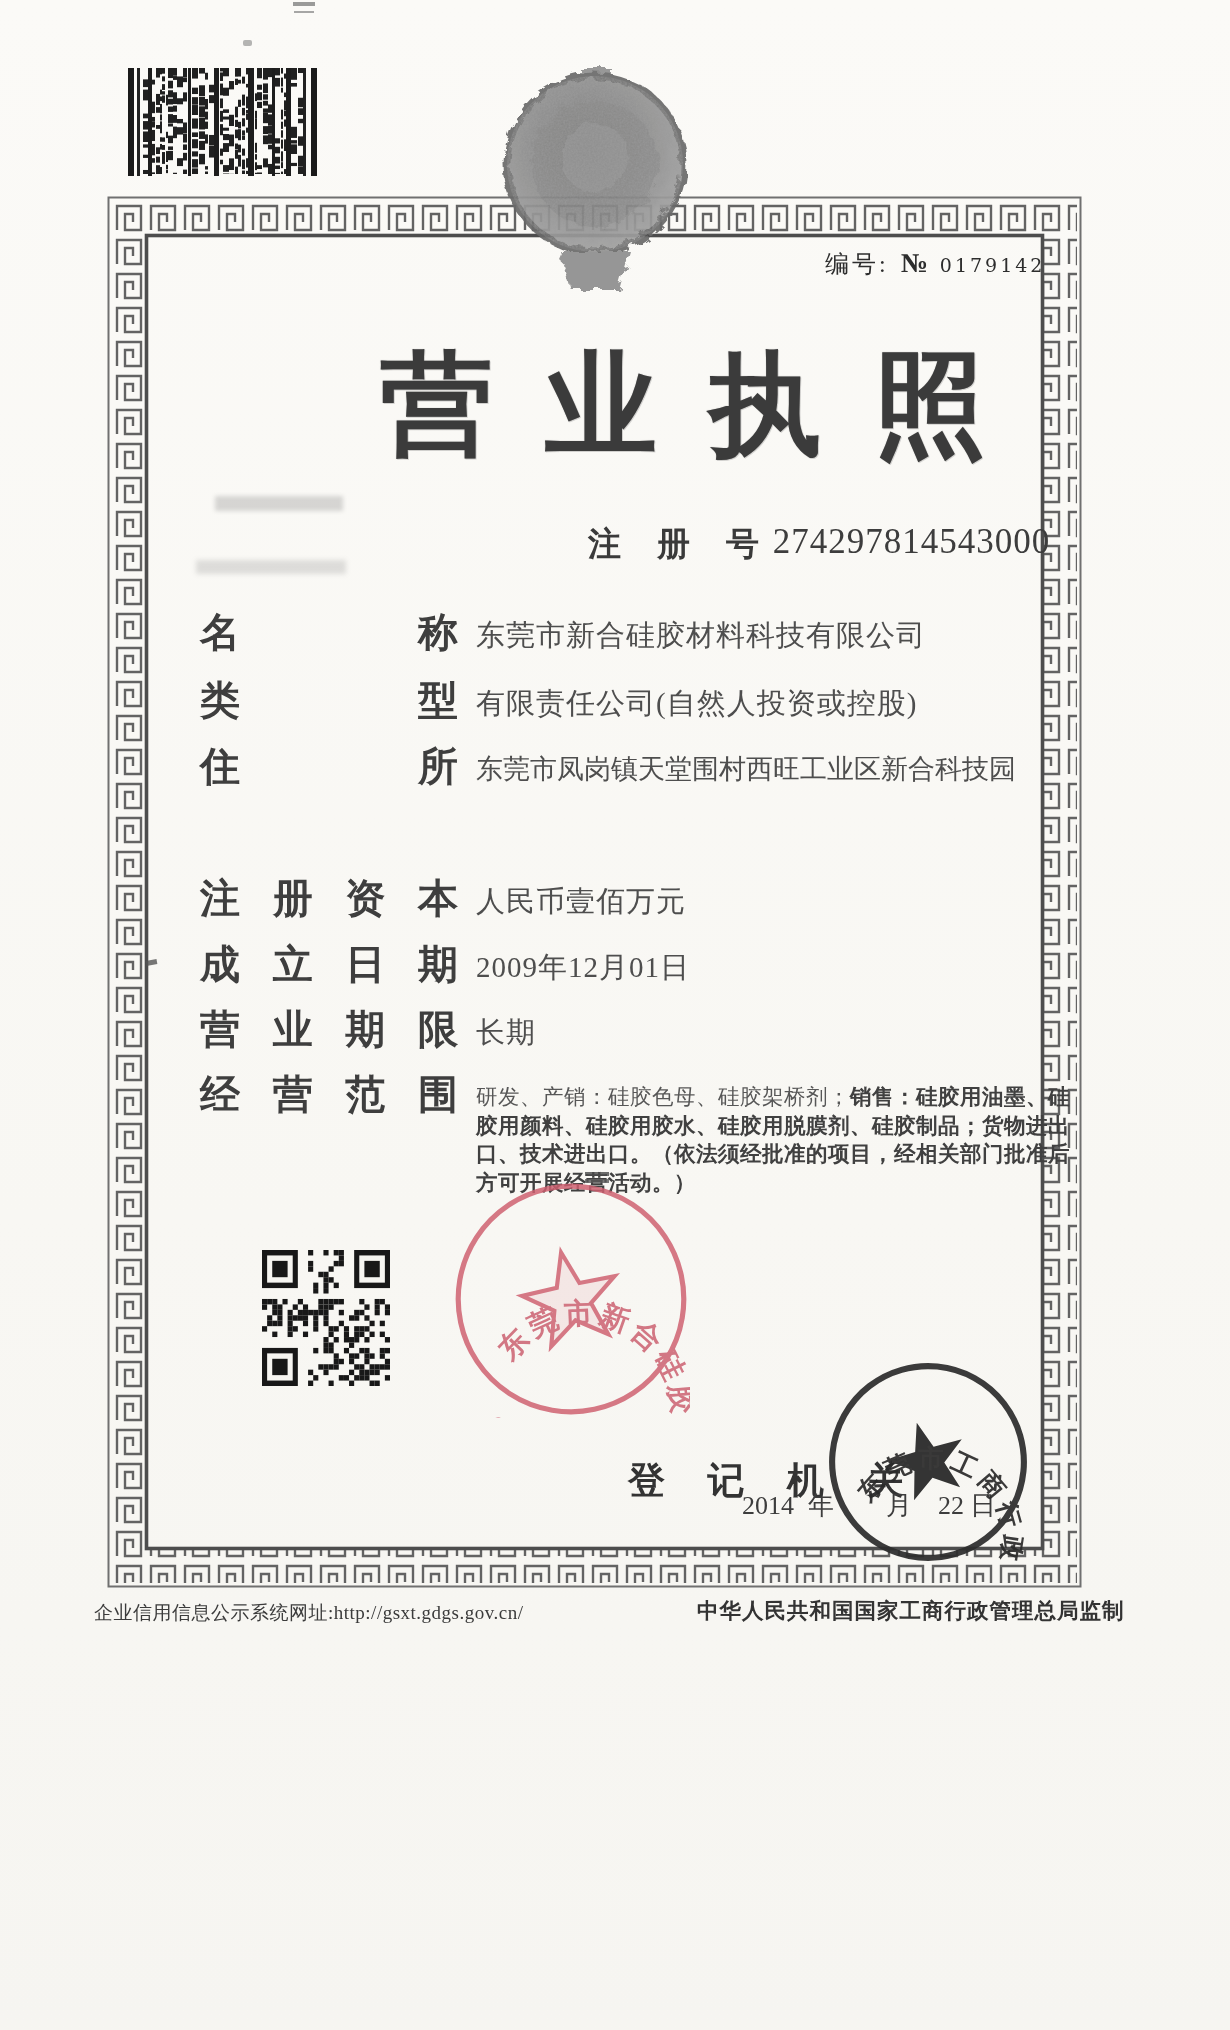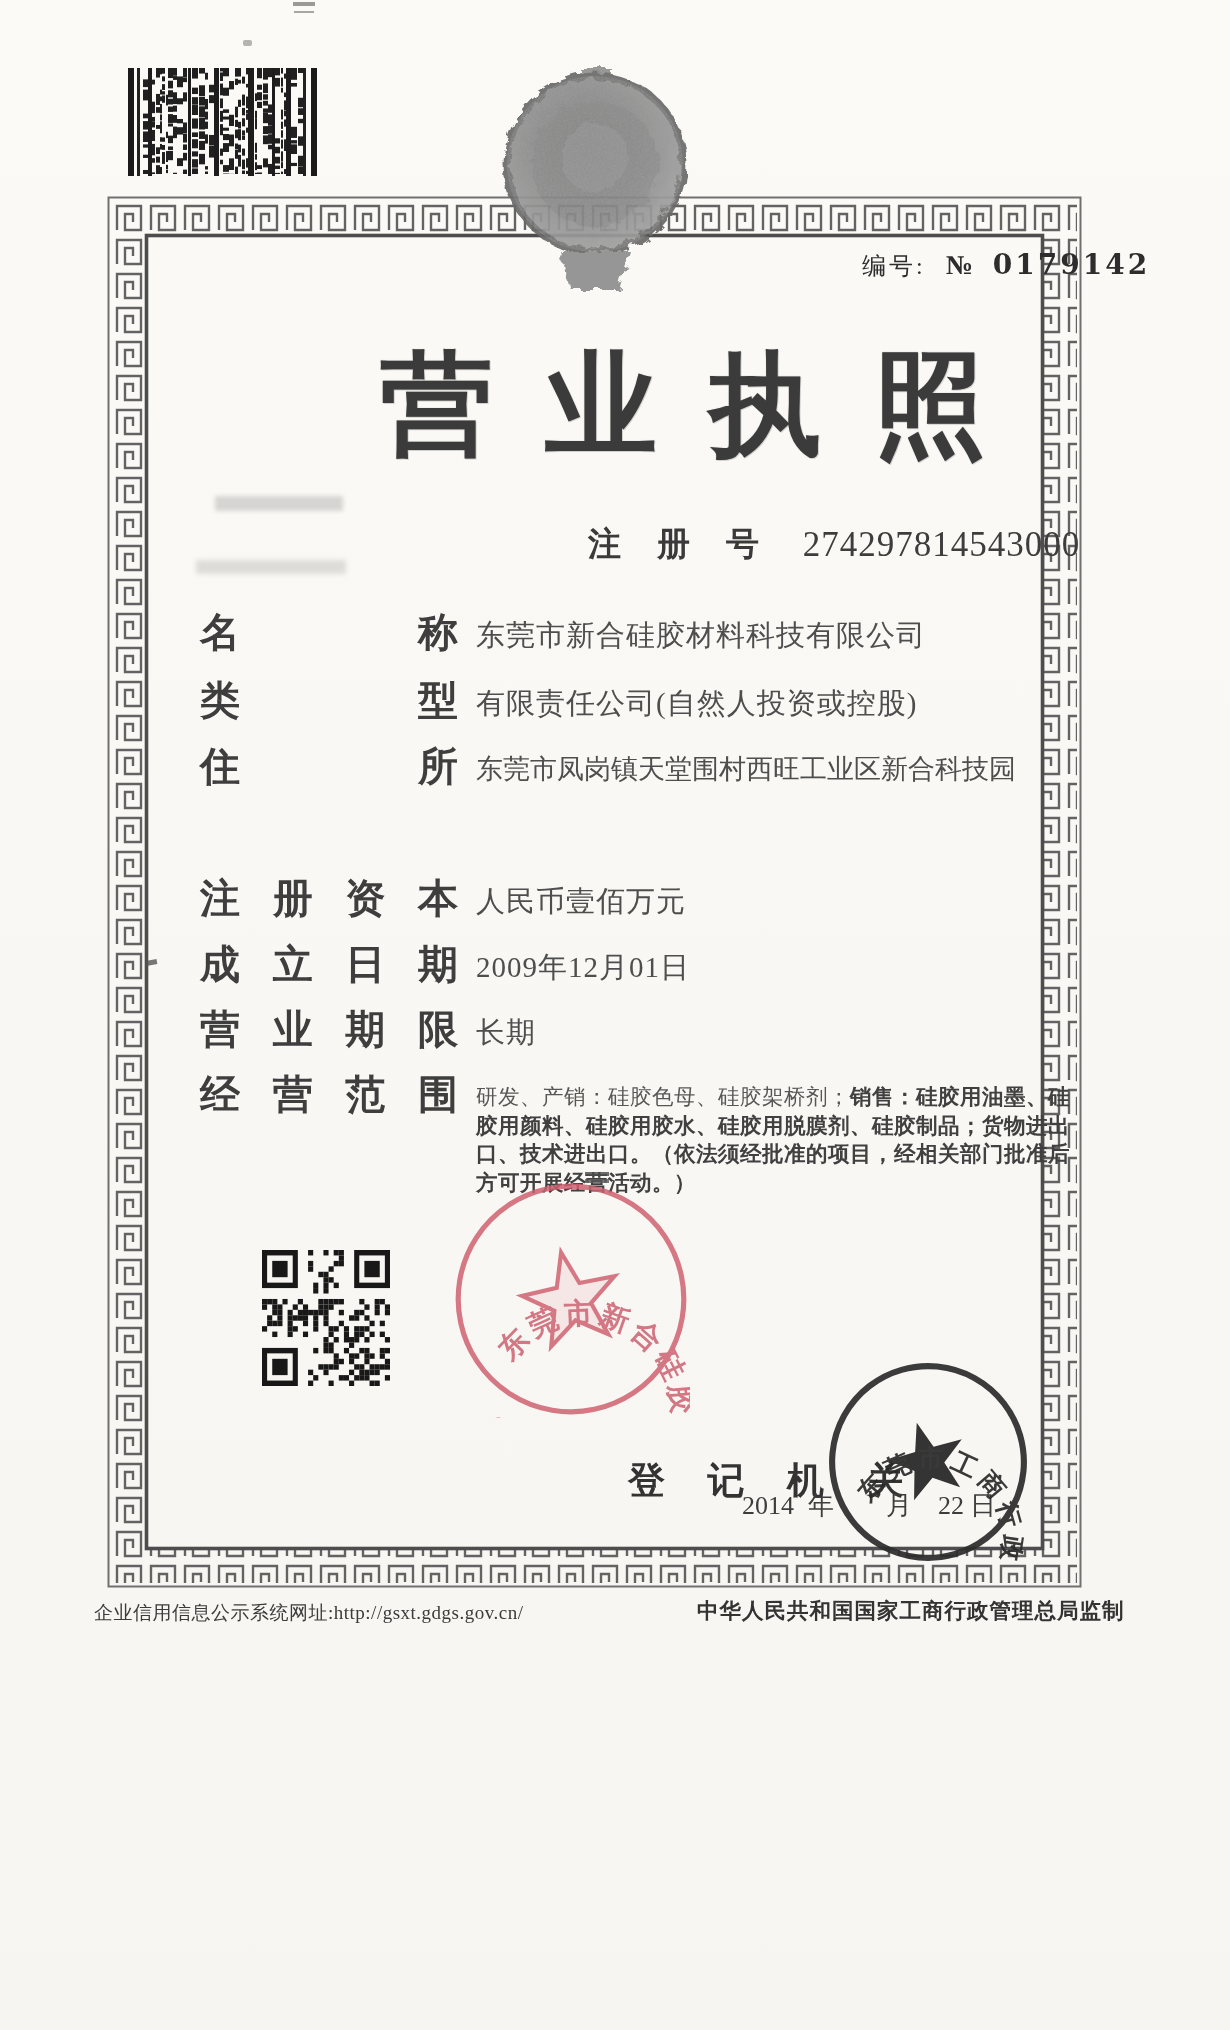--- a/index.html
+++ b/index.html
@@ -5,28 +5,28 @@
   html,body{margin:0;padding:0;background:#eceae6;}
   .page{position:relative;width:1230px;height:2030px;background:linear-gradient(180deg,#fbfaf7 0%,#f8f7f3 60%,#f6f5f1 100%);overflow:hidden;font-family:"Liberation Serif","DejaVu Serif",serif;color:#3f3f3f;}
   .abs{position:absolute;}
   
   .frame{left:107px;top:196px;}
   
   .emblem{left:500px;top:62px;opacity:.92;}
   .barcode{left:128px;top:66px;}
   .qr{left:262px;top:1250px;}
   
-  .serial{left:862px;top:248px;display:flex;align-items:baseline;gap:20px;color:#2d2d2d;}
+  .serial{left:825px;top:248px;display:flex;align-items:baseline;gap:12px;color:#2d2d2d;}
   .serial .lab{font-size:24px;letter-spacing:3px;}
   .serial .no{font-size:27px;font-weight:bold;}
-  .serial .num{font-size:28px;letter-spacing:3px;font-family:"DejaVu Serif","Liberation Serif",serif;font-weight:bold;}
+  .serial .num{font-size:19px;letter-spacing:3px;font-family:"DejaVu Serif","Liberation Serif",serif;}
   
   .title{left:107px;top:330px;width:1159px;text-align:center;font-family:"DejaVu Sans","Liberation Sans",sans-serif;font-weight:800;font-size:112px;letter-spacing:.06em;color:#3b3b3b;text-shadow:0 0 1px rgba(90,90,90,.55),1px 1px 0 rgba(120,120,120,.25);}
   
-  .regno{left:588px;top:522px;display:flex;align-items:center;gap:30px;}
+  .regno{left:588px;top:522px;display:flex;align-items:flex-start;}
   .regno .lab{font-size:33px;letter-spacing:.42em;color:#3a3a3a;font-weight:600;}
   .regno .num{font-size:35px;letter-spacing:1px;color:#3d3d3d;}
   
   .frow{position:absolute;left:200px;display:flex;align-items:flex-start;gap:18px;}
   .flabel{width:258px;flex:none;font-size:40px;line-height:46px;font-weight:600;color:#3e3e3e;text-align:justify;text-align-last:justify;}
   .fvalue{font-size:29px;line-height:36px;color:#4e4e4e;letter-spacing:1px;padding-top:7px;}
   .r1{top:610px}.r2{top:678px}.r3{top:744px}.r4{top:810px}.r5{top:876px}.r6{top:942px}.r7{top:1007px}.r8{top:1072px}
   .v-addr{font-size:27px;letter-spacing:0;}
   .v-scope{width:606px;font-size:21.5px;line-height:28.5px;letter-spacing:.5px;color:#575757;padding-top:11px;}
   .v-scope .b{font-weight:700;color:#404040;}

